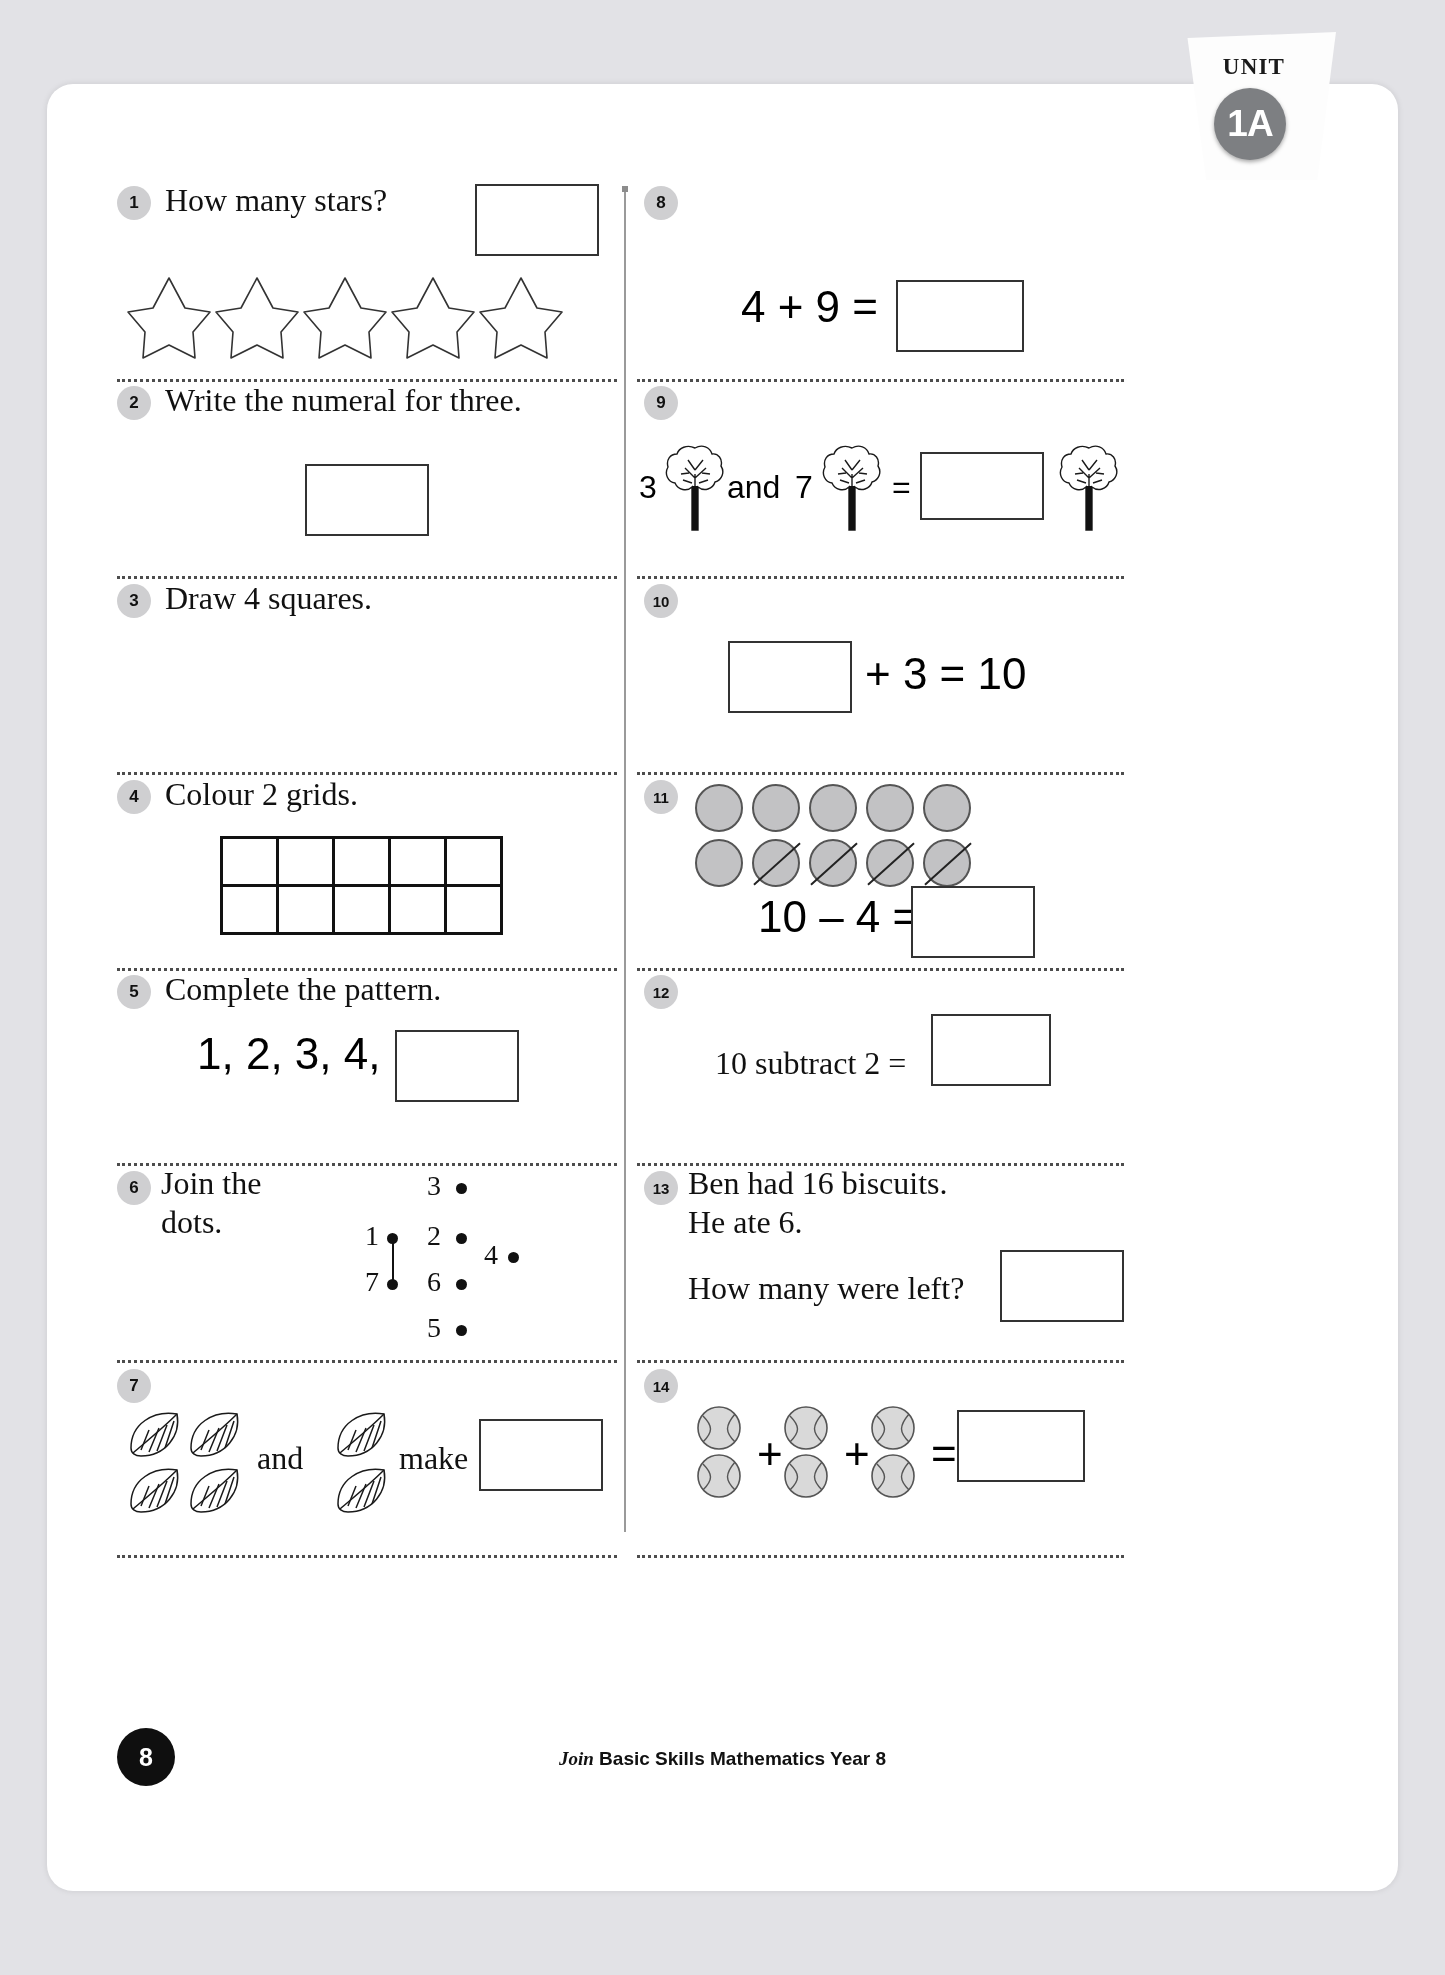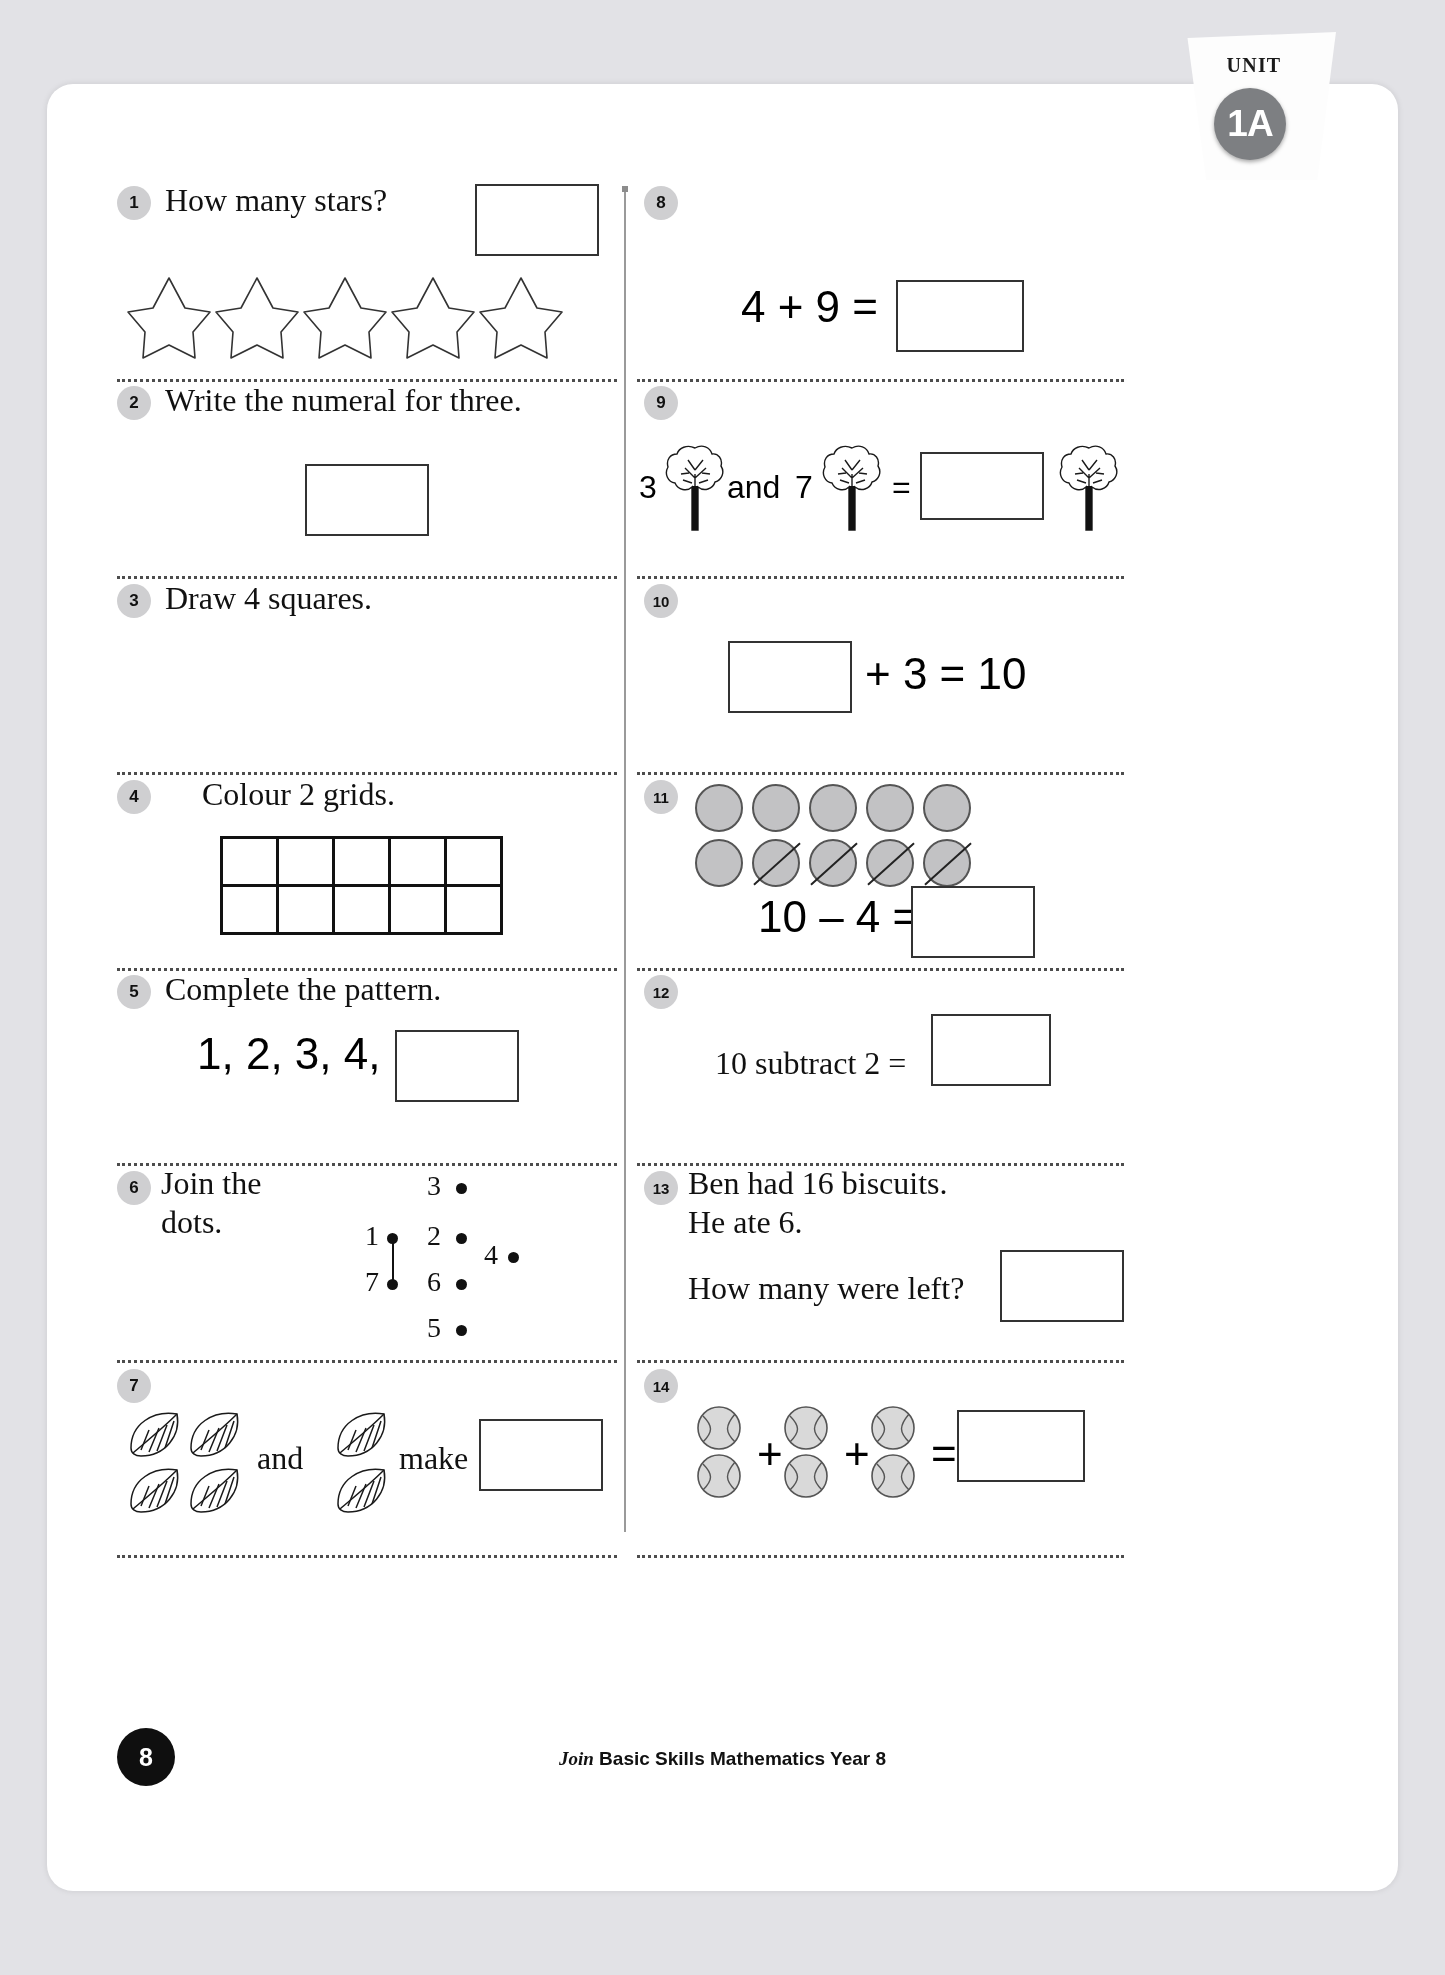--- a/index.html
+++ b/index.html
@@ -42,21 +42,21 @@
     filter: drop-shadow(2px 3px 3px rgba(0,0,0,0.28));
   }
   .unit-tab .unit-word {
     position: absolute;
     top: 22px;
     left: 0;
     right: 6px;
     text-align: center;
     font-family: "Liberation Serif", serif;
     font-weight: bold;
-    font-size: 20px;
+    font-size: 23px;
     letter-spacing: 1.2px;
     color: #1a1a1a;
   }
   .unit-tab .unit-circle {
     position: absolute;
     top: 56px;
     left: 36px;
     width: 72px;
     height: 72px;
     border-radius: 50%;
@@ -259,21 +259,21 @@
   </div>
 
   <div class="qnum" style="left:70px; top:302px;">2</div>
   <div class="qtext" style="left:118px; top:297px;">Write the numeral for three.</div>
   <div class="answerbox" style="left:258px; top:380px; width:124px; height:72px;"></div>
 
   <div class="qnum" style="left:70px; top:500px;">3</div>
   <div class="qtext" style="left:118px; top:495px;">Draw 4 squares.</div>
 
   <div class="qnum" style="left:70px; top:696px;">4</div>
-  <div class="qtext" style="left:118px; top:691px;margin-left:37px;">Colour 2 grids.</div>
+  <div class="qtext" style="left:118px; top:691px;">Colour 2 grids.</div>
   <div class="tengrid" style="left:173px; top:752px;">
     <div></div>
       <div></div>
     <div></div>
       <div></div>
     <div></div>
       <div></div>
     <div></div>
       <div></div>
     <div></div>

